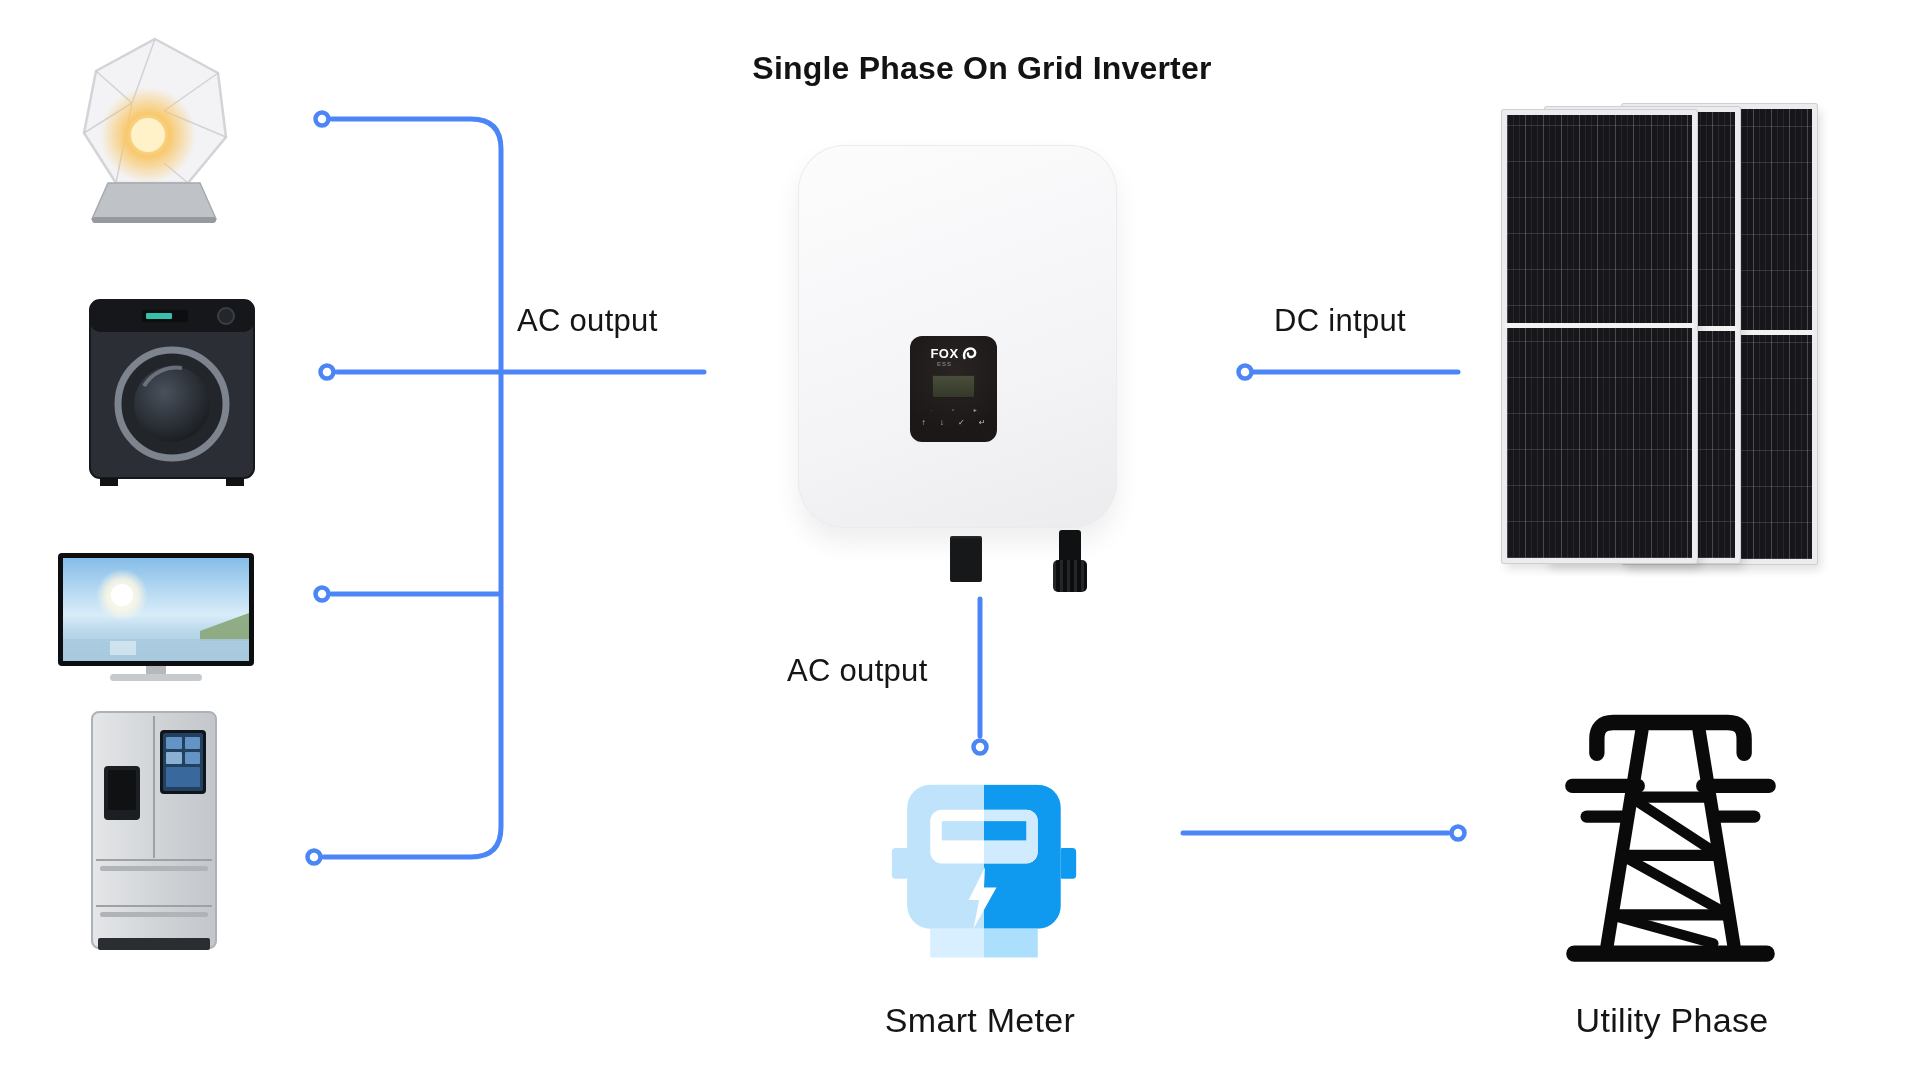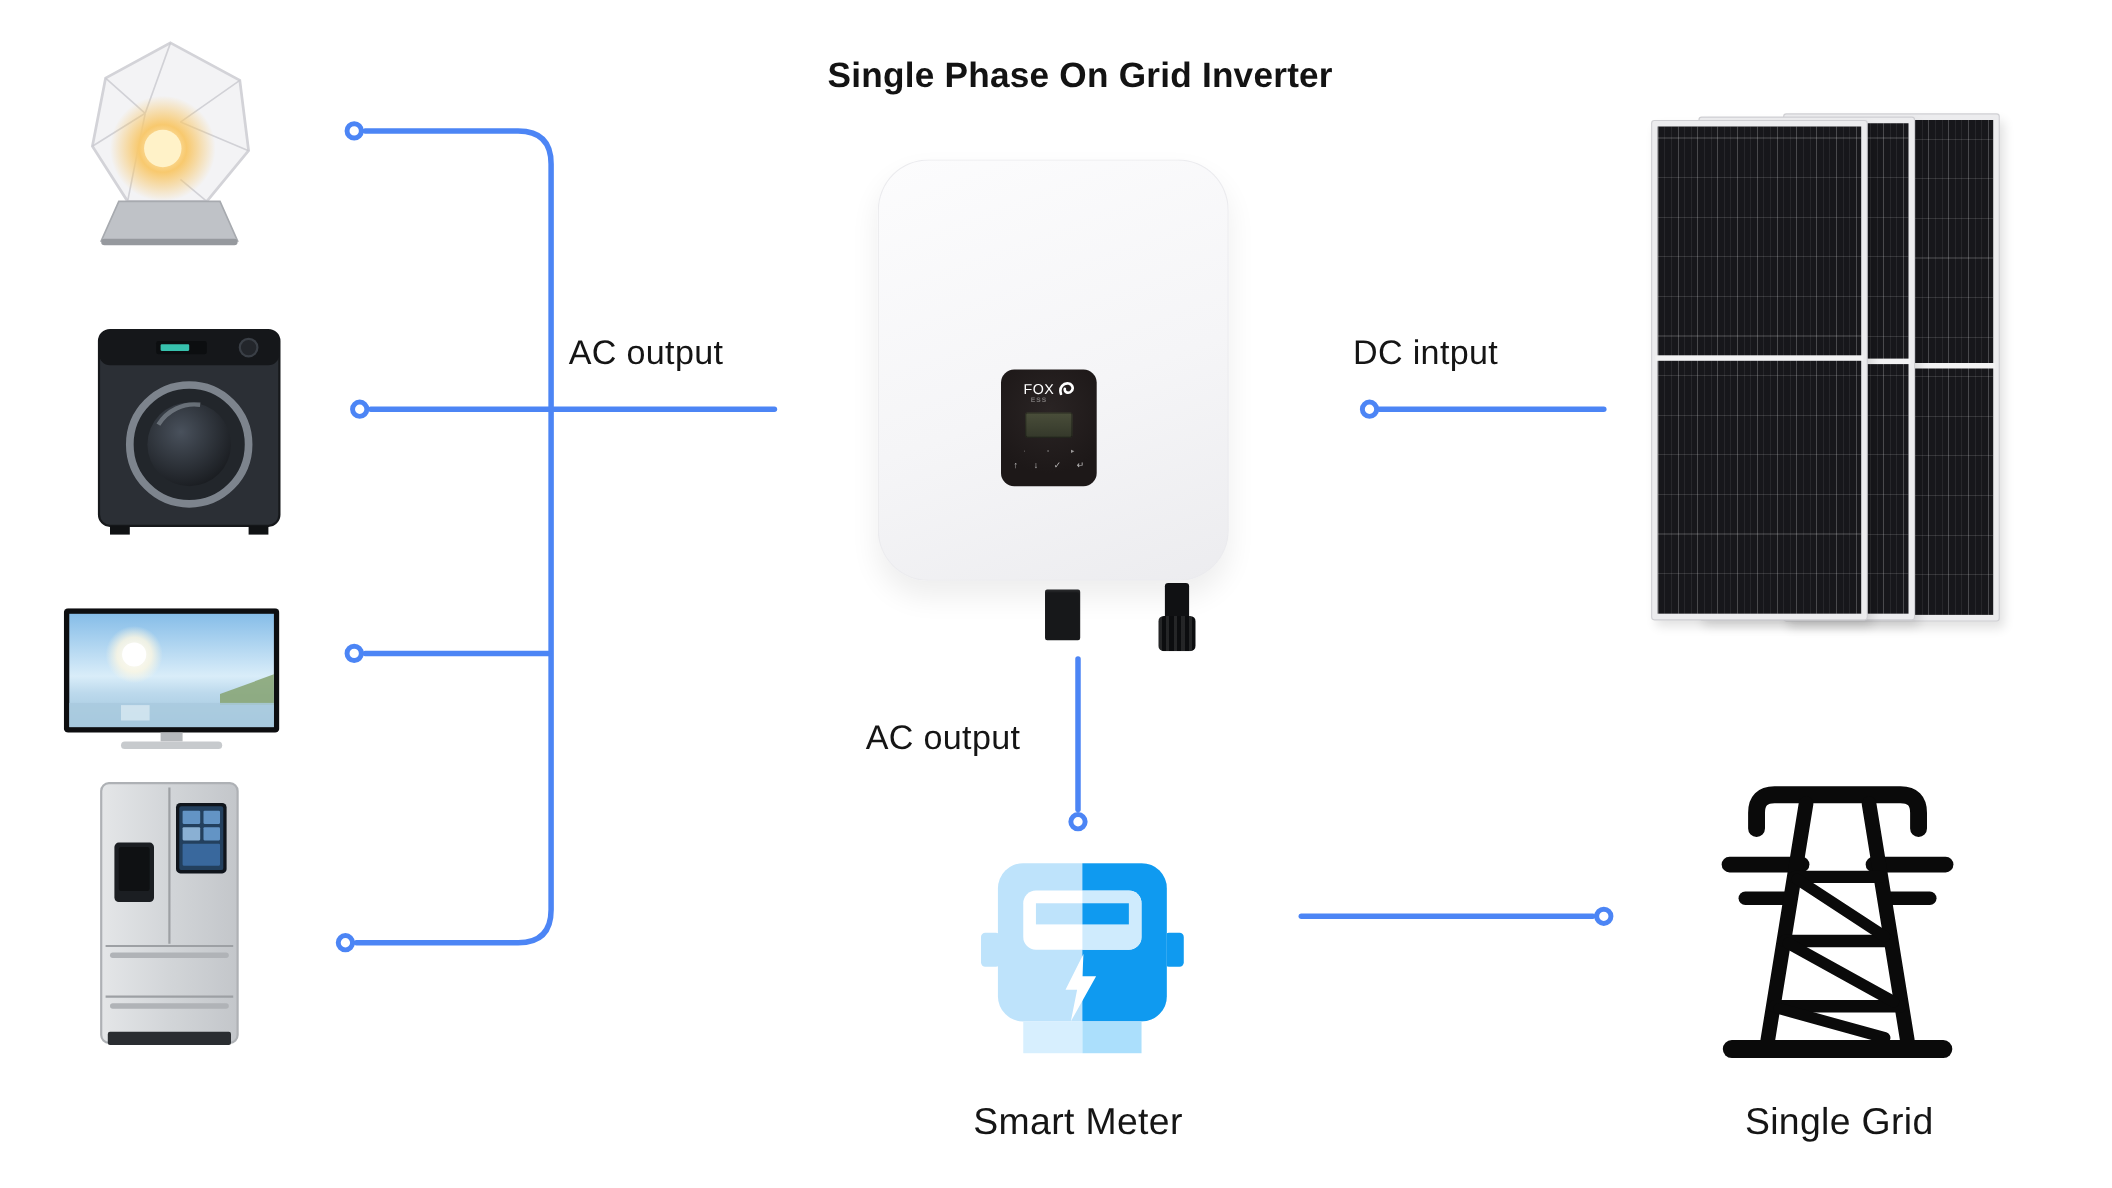--- a/index.html
+++ b/index.html
@@ -24,21 +24,21 @@
   #inverter-body{
     position:absolute;left:798px;top:145px;width:319px;height:383px;border-radius:46px;
     background:linear-gradient(160deg,#fcfcfd 0%,#f5f5f7 55%,#ececef 100%);
     box-shadow:0 14px 26px rgba(0,0,0,0.07), inset 0 0 0 1px #ebebee;
   }
   #inverter-panel{
     position:absolute;left:112px;top:191px;width:87px;height:106px;border-radius:12px;
     background:radial-gradient(circle at 50% 35%, #2a2424 0%, #1d1818 70%);
   }
   #fox-logo{position:absolute;left:0;top:10px;width:100%;display:flex;align-items:center;justify-content:center;gap:3px;}
-  #fox-logo .fox-text{color:#ffffff;font-weight:400;font-size:13px;letter-spacing:0.5px;}
+  #fox-logo .fox-text{color:#ffffff;font-weight:700;font-size:13px;letter-spacing:0.5px;}
   #fox-logo .fox-sub{position:absolute;left:27px;top:15px;color:rgba(255,255,255,0.38);font-size:6px;font-weight:700;letter-spacing:1px;}
   #inverter-lcd{
     position:absolute;left:22px;top:39px;width:43px;height:23px;border-radius:2px;
     background:linear-gradient(#4a4e3a 0%,#34382a 100%);box-shadow:inset 0 0 0 1px rgba(0,0,0,0.45);
   }
   .touch-row{position:absolute;width:100%;text-align:center;color:rgba(255,255,255,0.55);}
   #touch-row-1{top:70px;font-size:6px;letter-spacing:9px;text-indent:9px;}
   #touch-row-2{top:82px;font-size:8px;letter-spacing:6px;text-indent:6px;color:rgba(255,255,255,0.7);}
   #connector-ac{
     position:absolute;left:950px;top:536px;width:32px;height:46px;background:#17181a;border-radius:2px;
@@ -84,24 +84,24 @@
       <circle cx="327" cy="372" r="6.5"></circle>
       <circle cx="322" cy="594" r="6.5"></circle>
       <circle cx="314" cy="857" r="6.5"></circle>
       <circle cx="980" cy="747" r="6.5"></circle>
       <circle cx="1458" cy="833" r="6.5"></circle>
       <circle cx="1245" cy="372" r="6.5"></circle>
     </g>
   </svg>
 
   <div class="diagram-label" style="left:517px;top:303px;">AC output</div>
-  <div class="diagram-label" style="left:1230px;top:303px;">DC intput</div>
+  <div class="diagram-label" style="left:1274px;top:303px;">DC intput</div>
   <div class="diagram-label" style="left:787px;top:653px;">AC output</div>
   <div class="big-label" style="left:980px;top:1001px;">Smart Meter</div>
-  <div class="big-label" style="left:1672px;top:1001px;">Single Grid</div>
+  <div class="big-label" style="left:1672px;top:1001px;">Utility Phase</div>
 
   <svg class="appliance" style="left:66px;top:33px;" width="178" height="204" viewBox="0 0 178 204">
     <defs>
       <radialGradient id="glow" cx="50%" cy="50%" r="50%">
         <stop offset="0%" stop-color="#fff6dc"></stop>
         <stop offset="45%" stop-color="#f8c96e"></stop>
         <stop offset="100%" stop-color="#f8c96e" stop-opacity="0"></stop>
       </radialGradient>
     </defs>
     <polygon points="89,6 152,40 160,104 122,150 50,150 18,100 30,38" fill="#f3f3f5" stroke="#d3d3d8" stroke-width="2.5"></polygon>

